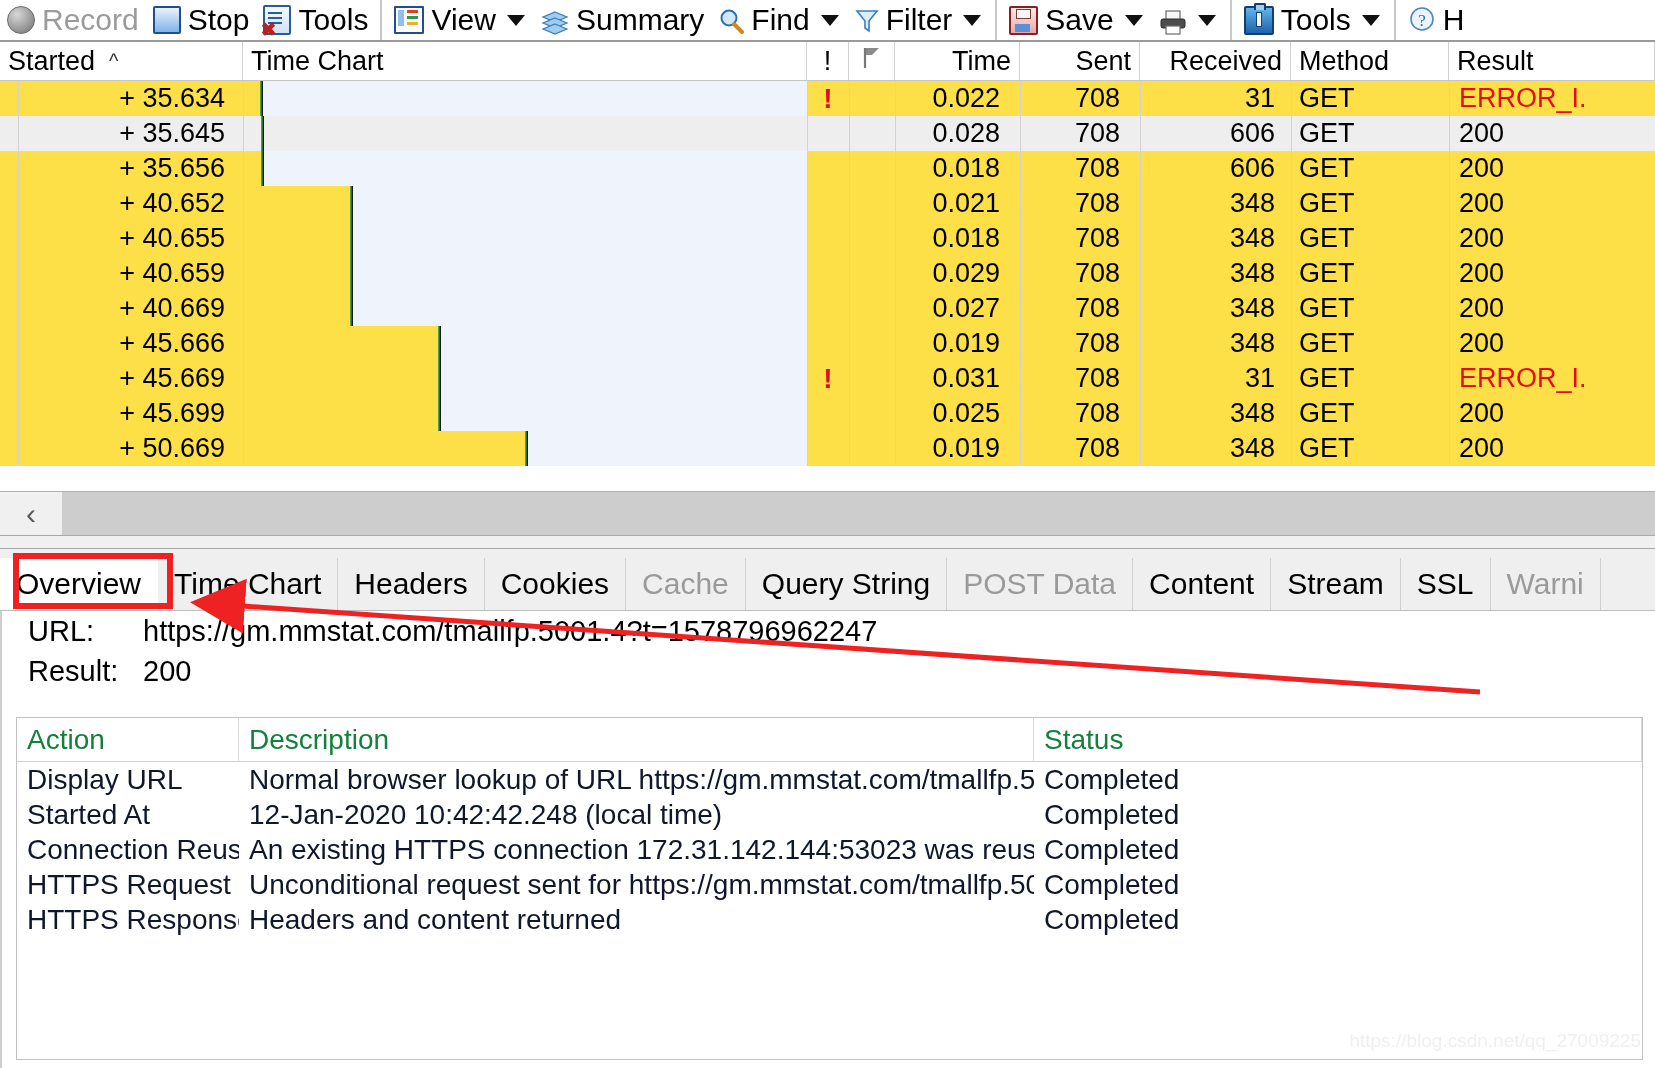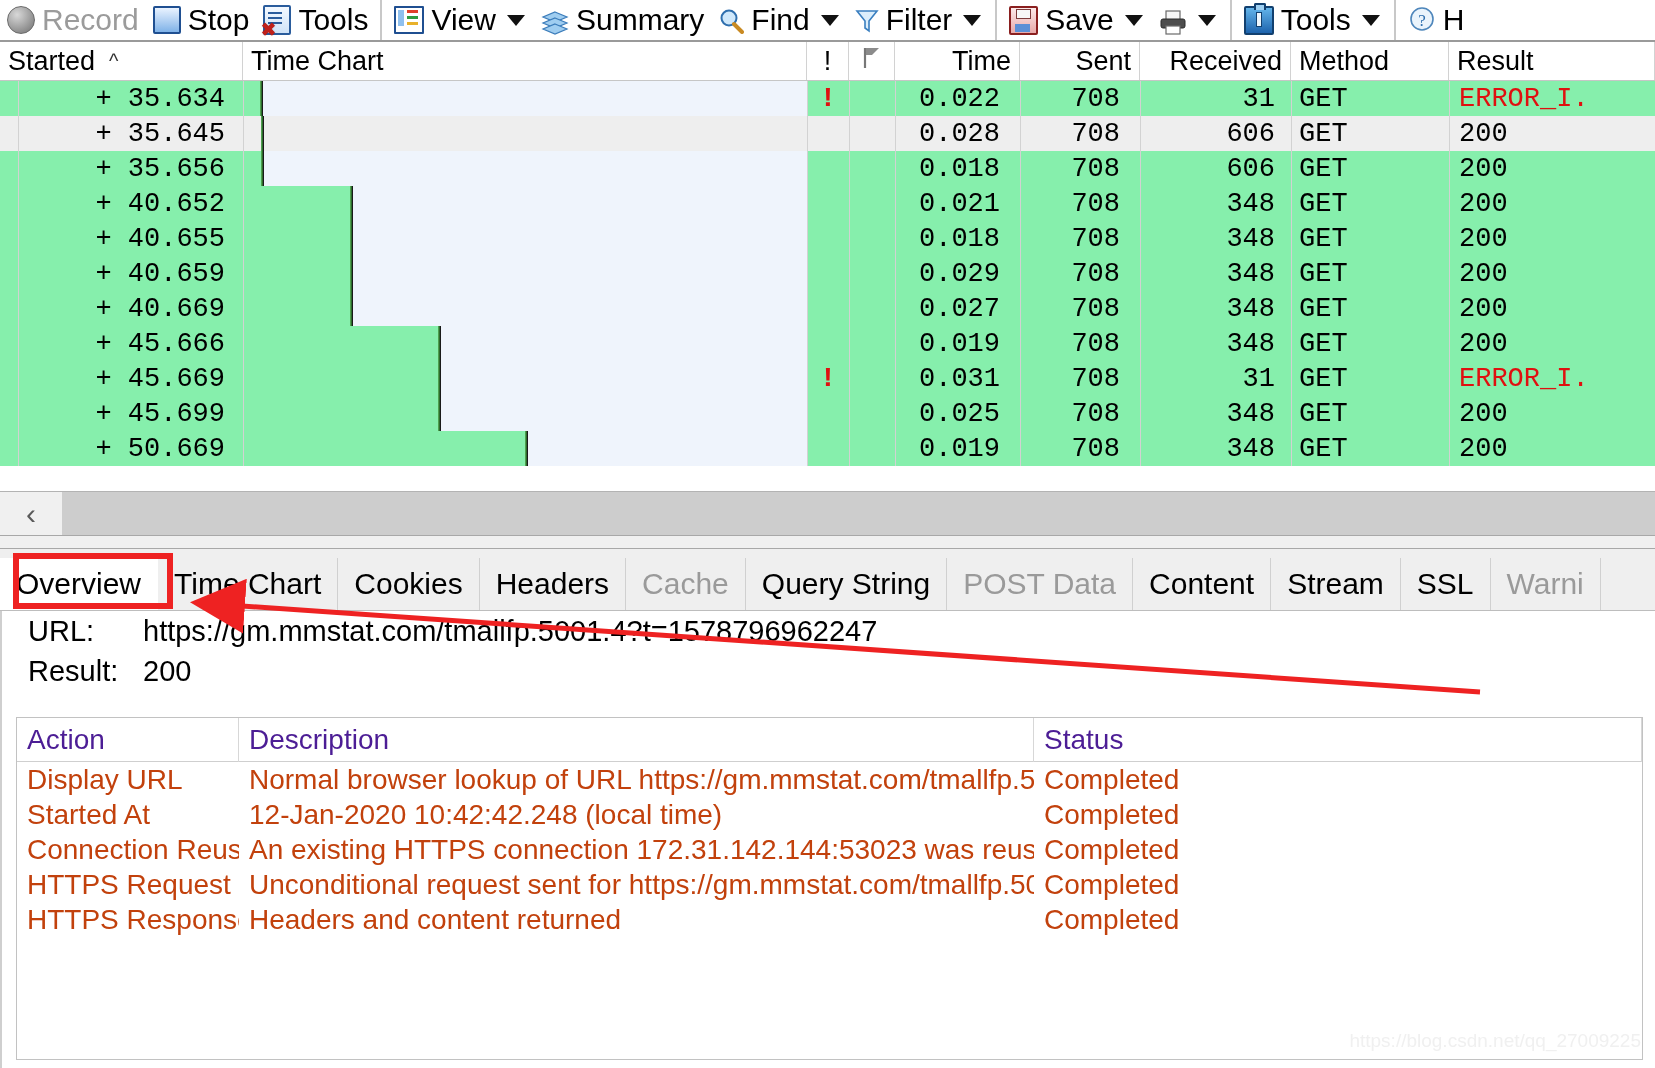--- a/index.html
+++ b/index.html
@@ -90,21 +90,21 @@
     font-size:27px;color:#000;
   }
   .hcell{
     height:38px;display:flex;align-items:center;box-sizing:border-box;
     border-right:1px solid #d2d2d2;padding:0 8px;white-space:nowrap;overflow:hidden;text-align:right;
   }
   .hcell.r{justify-content:flex-end;}
   .hcell.c{justify-content:center;}
   .sortcaret{margin-left:14px;font-size:20px;color:#333;}
 
-  .req-rows{position:relative;height:385px;overflow:hidden;background:#86efac;font-family:Liberation Mono, monospace;}
+  .req-rows{position:relative;height:385px;overflow:hidden;background:#fde047;}
   .rrow{
     position:relative;height:35px;display:flex;align-items:center;
     font-size:27px;color:#000;box-sizing:border-box;
   }
   .rrow.sel{background:#eeeeee;}
   .rcell{height:35px;display:flex;align-items:center;box-sizing:border-box;
     padding:0 8px;white-space:nowrap;overflow:hidden;}
   .rcell.r{justify-content:flex-end;}
   .rcell.c{justify-content:center;}
   .rcell.err{color:#e01010;}
@@ -157,25 +157,25 @@
     border-left:2px solid #cfcfcf;
   }
   .kv{display:flex;align-items:center;height:40px;font-size:29px;color:#000;padding-left:26px;}
   .kv .k{width:115px;flex:none;}
   .kv .v{white-space:nowrap;}
 
   .actbox{
     position:absolute;left:14px;top:106px;right:12px;bottom:8px;
     border:1px solid #c2c2c2;background:#fff;box-sizing:border-box;overflow:hidden;
   }
-  .act-head{display:flex;height:44px;align-items:center;font-size:28px;color:#4c1d95;
+  .act-head{display:flex;height:44px;align-items:center;font-size:28px;color:#15803d;
     border-bottom:1px solid #cfcfcf;box-sizing:border-box;}
   .act-head .ac{height:44px;display:flex;align-items:center;padding:0 10px;box-sizing:border-box;
     border-right:1px solid #d7d7d7;}
-  .act-row{display:flex;height:35px;align-items:center;font-size:28px;color:#c2410c;}
+  .act-row{display:flex;height:35px;align-items:center;font-size:28px;color:#0f172a;}
   .act-row .ac{height:35px;display:flex;align-items:center;padding:0 10px;box-sizing:border-box;
     white-space:nowrap;overflow:hidden;}
   .c-action{width:222px;flex:none;}
   .c-desc{width:795px;flex:none;}
   .c-status{flex:1;}
 
   
   .ann-rect{
     position:absolute;left:13px;top:553px;width:160px;height:56px;
     border:6px solid #ee2222;box-sizing:border-box;pointer-events:none;
@@ -506,24 +506,24 @@
 <div class="splitter"></div>
 
 <div class="tabstrip" id="tabstrip">
     <div class="tab active">
       <span>Overview</span>
     </div>
     <div class="tab">
       <span>Time Chart</span>
     </div>
     <div class="tab">
+      <span>Headers</span>
+    </div>
+    <div class="tab">
       <span>Cookies</span>
-    </div>
-    <div class="tab">
-      <span>Headers</span>
     </div>
     <div class="tab dim">
       <span>Cache</span>
     </div>
     <div class="tab">
       <span>Query String</span>
     </div>
     <div class="tab dim">
       <span>POST Data</span>
     </div>

